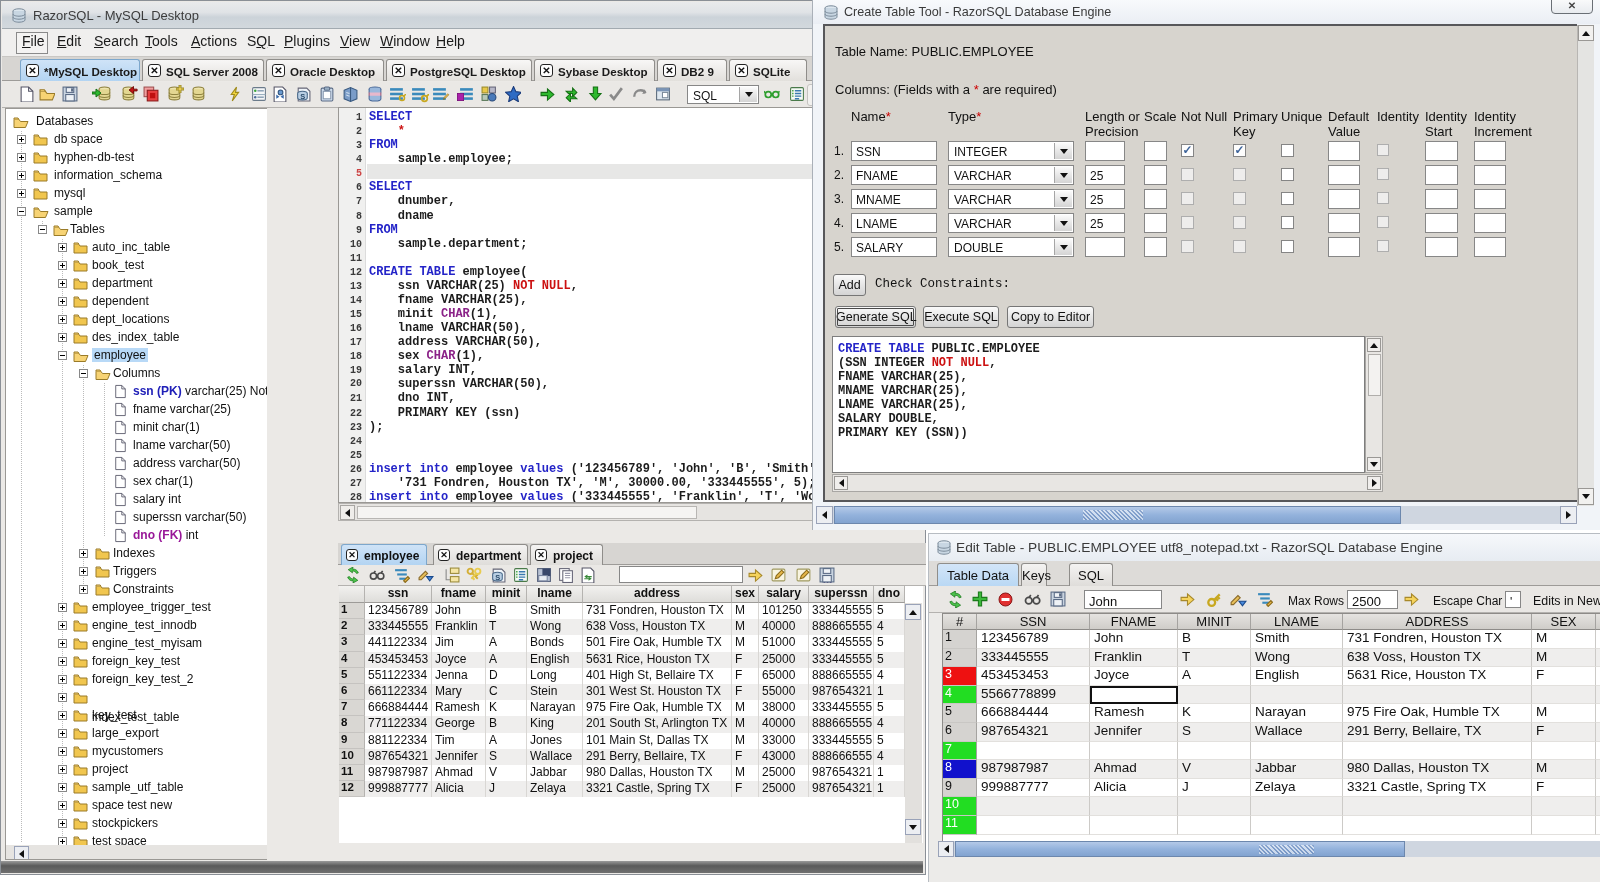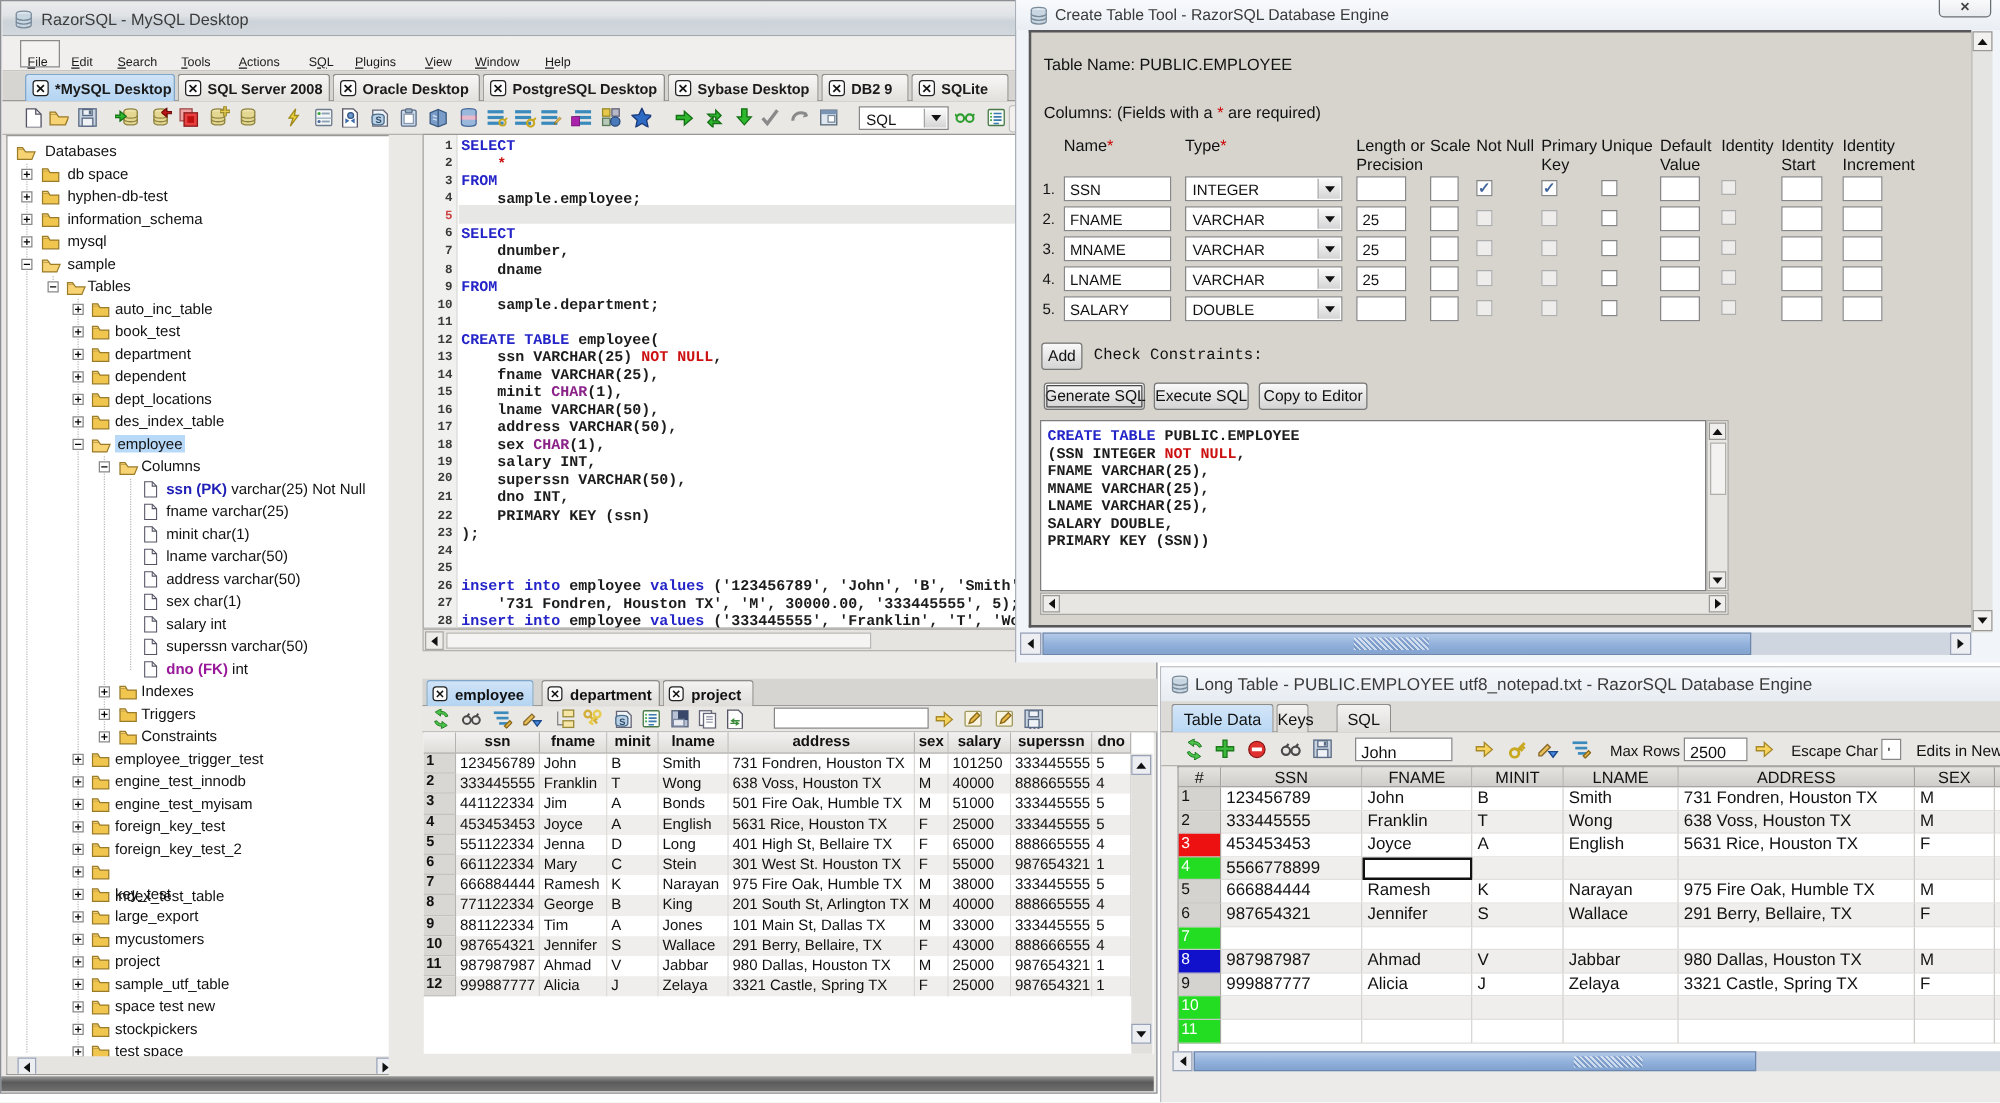--- a/index.html
+++ b/index.html
@@ -2,31 +2,31 @@
 <html><head><meta charset="utf-8"><style>
 *{margin:0;padding:0;box-sizing:border-box}
 body{font-family:"Liberation Sans",sans-serif;background:#fff;width:1600px;height:882px;overflow:hidden}
 #app{position:relative;width:1600px;height:882px;background:#fff;overflow:hidden}
 .abs{position:absolute}
 #main{position:absolute;left:0;top:0;width:926px;height:875px;background:#ebe9e6;border:1px solid #8a8f96}
 #titlebar{position:absolute;left:1px;top:1px;width:922px;height:27px;
  background:linear-gradient(#e9eaec 0%,#e0e3e6 40%,#ccd3d9 58%,#d2d8dd 100%);border-bottom:1px solid #a2aab0}
 #titletext{position:absolute;left:31px;top:6px;font-size:13px;color:#3c3c3c}
 #menubar{position:absolute;left:1px;top:28px;width:922px;height:28px;background:#f0efee;border-bottom:1px solid #c9c7c4}
-.mi{position:absolute;top:16px;font-size:10px;color:#1a1a1a}
+.mi{position:absolute;top:4px;font-size:14px;color:#1a1a1a}
 .mi u{text-decoration:underline}
 #filebox{position:absolute;left:14px;top:3px;width:32px;height:22px;border:1px solid #8a8a8a;background:#f4f3f2}
 #tabrow{position:absolute;left:1px;top:56px;width:922px;height:24px;background:#d7d5d2;border-bottom:1px solid #9d9b98}
 .ctab{position:absolute;top:2px;height:22px;border:1px solid #8f8d8a;border-bottom:none;border-radius:3px 3px 0 0;
  background:linear-gradient(#f8f7f6,#e2e0dc);font-size:12px;font-weight:bold;color:#1a1a1a;white-space:nowrap}
 .ctab.sel{background:linear-gradient(#cfe3f7,#b3d4f2);border-color:#7da7cc}
 .xk{position:absolute;width:13px;height:13px;border:1.5px solid #222;border-radius:3px;background:#fdfdfd;display:flex;align-items:center;justify-content:center;font-size:10px;font-weight:bold;color:#111;font-family:"Liberation Sans",sans-serif}
 .ctab .t{position:absolute;left:23px;top:5px;font-size:11.6px}
 #toolbar{position:absolute;left:1px;top:81px;width:922px;height:26px;background:#eae8e5;border-bottom:1px solid #b4b2af}
-#treepanel{position:absolute;left:5px;top:108px;width:306px;height:752px;background:#fff;border:1px solid #9a9894;border-right:none;overflow:hidden}
+#treepanel{position:absolute;left:5px;top:108px;width:262px;height:752px;background:#fff;border:1px solid #9a9894;border-right:none;overflow:hidden}
 .trow{position:absolute;font-size:12px;color:#111;white-space:nowrap}
 .exp{position:absolute;width:9px;height:9px;border:1px solid #888;background:#fff}
 .exp i{position:absolute;left:1px;top:3px;width:5px;height:1px;background:#000}
 .exp.plus i2,.exp b{position:absolute;left:3px;top:1px;width:1px;height:5px;background:#000}
 .tguide{position:absolute;border-left:1px dotted #bbb}
 .sb-btn{position:absolute;background:#eceef2;border:1px solid #99a2b8;display:flex;align-items:center;justify-content:center}
 .sb-thumb{position:absolute;background:linear-gradient(90deg,#b4c9e8,#93b2dc 50%,#82a3d0);border:1px solid #6c87ad}
 .sb-thumbh{position:absolute;background:linear-gradient(#b4c9e8,#93b2dc 50%,#82a3d0);border:1px solid #6c87ad}
 .sb-track{position:absolute;background:#d9dfe9}
 .hatch{background-image:repeating-linear-gradient(45deg,#dde2ea 0 2px,#eef1f5 2px 4px)}
@@ -1113,21 +1113,21 @@
         <div class="tri-d"></div>
       </div>
 </div>
 <div id="edit">
 <div id="edittitle">
 <svg class="abs" style="left:7px;top:5px" width="16" height="17" viewBox="0 0 16 16">
           <ellipse cx="8" cy="3.5" rx="6" ry="2.2" fill="#dce6ee" stroke="#7a8a99"></ellipse>
           <path d="M2 3.5v9c0 1.2 2.7 2.2 6 2.2s6-1 6-2.2v-9" fill="#c8d6e2" stroke="#7a8a99"></path>
           <path d="M2 6.5c0 1.2 2.7 2.2 6 2.2s6-1 6-2.2M2 9.5c0 1.2 2.7 2.2 6 2.2s6-1 6-2.2" fill="none" stroke="#7a8a99"></path>
         </svg>
-<div class="abs" style="left:27px;top:6px;font-size:13.7px;color:#3a3a3a">Long Table - PUBLIC.EMPLOYEE utf8_notepad.txt - RazorSQL Database Engine</div>
+<div class="abs" style="left:27px;top:6px;font-size:13.7px;color:#3a3a3a">Edit Table - PUBLIC.EMPLOYEE utf8_notepad.txt - RazorSQL Database Engine</div>
 </div>
 <div id="edittabs">
 <div class="etab sel" style="left:8px;width:82px;padding-top:4px">Table Data</div>
 <div class="etab" style="left:92px;width:26px;padding-top:4px">Keys</div>
 <div class="etab" style="left:140px;width:44px;padding-top:4px">SQL</div>
 </div>
 <div id="edittools">
 <svg class="abs" style="left:18px;top:5px" width="17" height="17" viewBox="0 0 15 15">
           <path d="M12.5 5.5C11.8 3.2 9.6 1.8 7.2 2L7.5 0 3 2.5 7 5.5 6.8 3.8c1.8-.2 3.4.8 4 2.2z" fill="#4cc44c" stroke="#1e7a1e" stroke-width=".7"></path>
           <path d="M2.5 9.5c.7 2.3 2.9 3.7 5.3 3.5L7.5 15 12 12.5 8 9.5l.2 1.7c-1.8.2-3.4-.8-4-2.2z" fill="#4cc44c" stroke="#1e7a1e" stroke-width=".7"></path>

